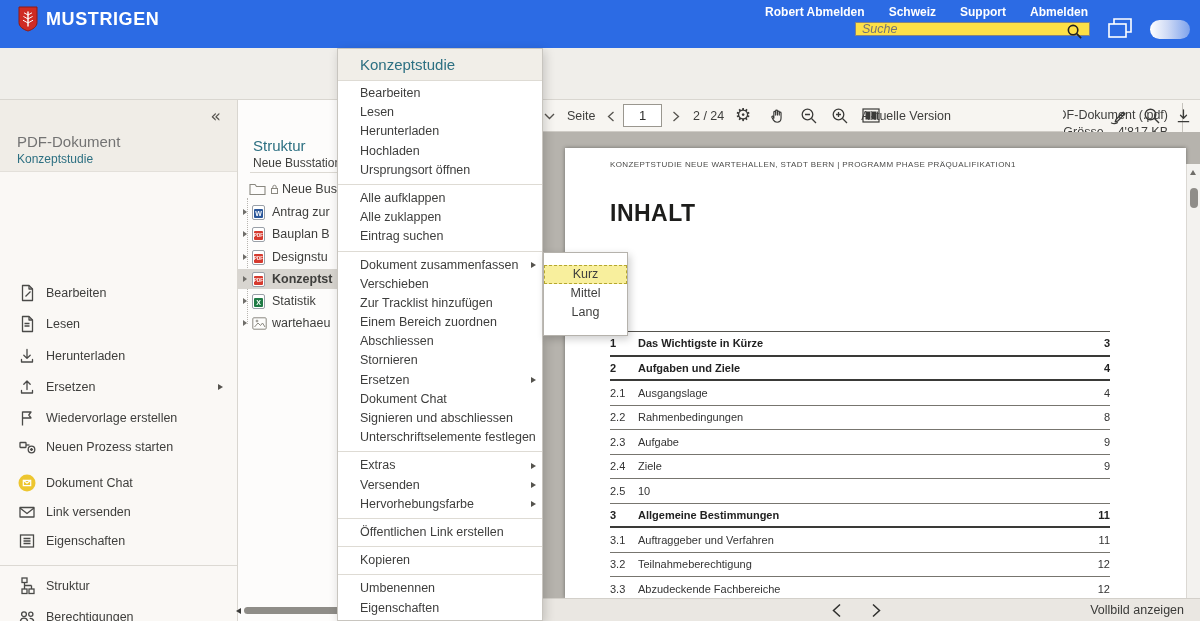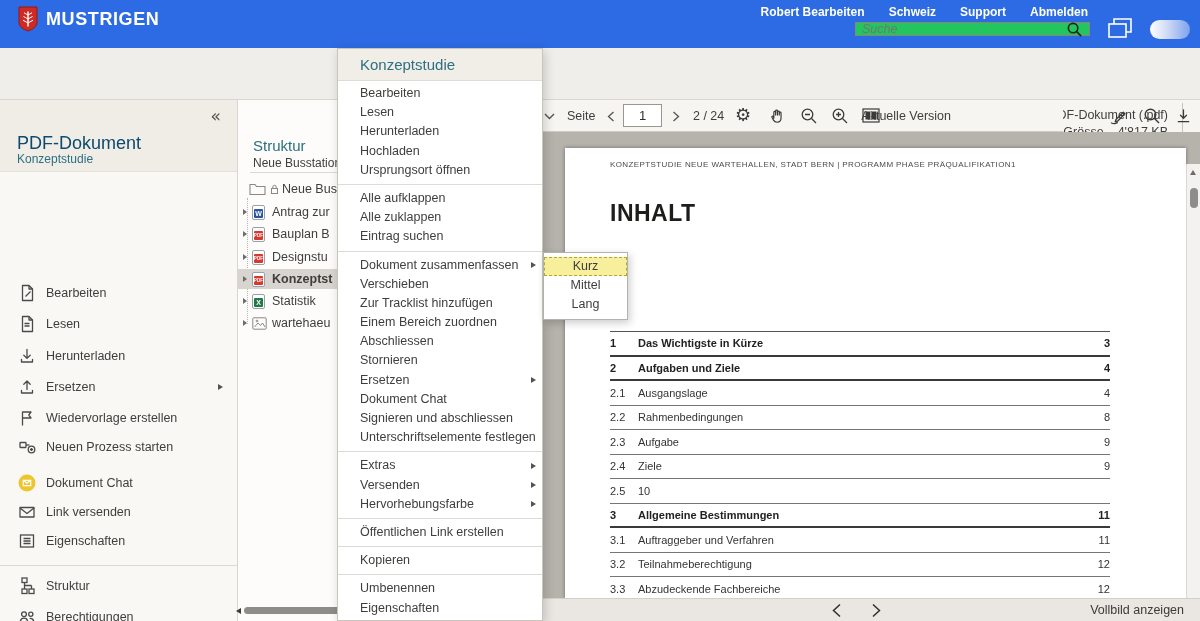--- a/index.html
+++ b/index.html
@@ -6,42 +6,42 @@
   html,body { width:1200px; height:621px; overflow:hidden; }
   body { position:relative; font-family:"Liberation Sans","DejaVu Sans",sans-serif; background:#f7f5f1; color:#3e3e3c; }
   .abs { position:absolute; }
 
   
   .blue-header { left:0; top:0; width:1200px; height:48px; background:#2c6be4; }
   .brand { left:18px; top:6px; display:flex; align-items:center; gap:8px; }
   .brand-name { color:#fff; font-size:18px; font-weight:bold; letter-spacing:.6px; }
   .hdr-nav { top:5px; right:112px; display:flex; gap:24px; }
   .hdr-nav a { color:#fff; font-size:12px; font-weight:bold; text-decoration:none; }
-  .search-wrap { top:22px; left:855px; width:235px; height:14px; background:#22c55e; border:1px solid #87857e; display:flex; align-items:center; }
+  .search-wrap { top:22px; left:855px; width:235px; height:14px; background:#fde047; border:1px solid #87857e; display:flex; }
   .search-wrap input { border:none; outline:none; flex:1; font-style:italic; font-size:12.5px; color:#555; padding:0 6px; font-family:inherit; background:transparent; }
   .windows-icon { top:16px; left:1106px; }
   .toggle { top:20px; left:1150px; width:40px; height:19px; border-radius:10px; background:linear-gradient(90deg,#ffffff 0%,#cdd9f5 45%,#7da2ec 100%); }
 
   
   .subbar { left:0; top:48px; width:1200px; height:52px; background:#f0eeea; border-bottom:1px solid #d9d6d0; }
   .subbar-tool { top:56px; width:90px; text-align:center; font-size:11.5px; color:#3e3e3c; }
   .subbar-tool .lbl { display:block; margin-top:2px; }
   .crumb { top:58px; font-size:11.5px; color:#4a636d; white-space:nowrap; }
   .crumb-left { left:253px; }
   .crumb-right { left:551px; }
   .page-title { left:253px; top:74px; font-size:15.5px; color:#2d7082; }
   .docinfo { right:32px; top:59px; text-align:right; font-size:12.5px; line-height:17px; color:#3e3e3c; }
   .docinfo .size-gap { display:inline-block; width:14px; }
   .subbar-vdiv { right:17px; top:55px; width:1px; height:40px; background:#c6c3bd; }
 
   
   .sidebar { left:0; top:100px; width:238px; height:521px; background:#faf8f5; border-right:1px solid #d9d6d0; }
   .sb-top { left:0; top:0; width:237px; height:72px; background:#f0ede7; border-bottom:1px solid #e3e0da; }
   .collapse { right:16px; top:6px; font-size:17px; color:#56544f; font-family:"DejaVu Sans",sans-serif; }
-  .sb-title { left:17px; top:33px; font-size:18px; color:#0c4a6e; }
+  .sb-title { left:17px; top:33px; font-size:15px; color:#737373; }
   .sb-subtitle { left:17px; top:52px; font-size:12px; color:#2d7082; }
   .sb-item { left:0; width:237px; height:24px; display:flex; align-items:center; font-size:12.5px; color:#3e3e3c; }
   .sb-item .ic { width:20px; margin-left:17px; margin-right:9px; display:flex; justify-content:center; }
   .sb-item .arr { margin-left:auto; margin-right:14px; }
   .sb-div { left:0; top:465px; width:237px; height:1px; background:#dcd9d3; }
   .tri-r { width:0; height:0; border-left:5px solid #55534e; border-top:3.5px solid transparent; border-bottom:3.5px solid transparent; }
   .tri-r.sm { border-left-width:4px; border-top-width:3px; border-bottom-width:3px; border-left-color:#6f6d69; }
   .tri-l { width:0; height:0; border-right:5px solid #3a3a38; border-top:3.5px solid transparent; border-bottom:3.5px solid transparent; }
   .tri-up { width:0; height:0; border-bottom:5px solid #6f6d69; border-left:3.5px solid transparent; border-right:3.5px solid transparent; }
   .tri-dn { width:0; height:0; border-top:5px solid #6f6d69; border-left:3.5px solid transparent; border-right:3.5px solid transparent; }
@@ -67,21 +67,21 @@
 
   
   .context-menu { left:337px; top:48px; width:206px; height:573px; background:#fff; border:1px solid #c8c5bf; box-shadow:2px 3px 10px rgba(0,0,0,.18); z-index:40; overflow:hidden; }
   .cm-header { height:32px; line-height:32px; padding-left:22px; background:#f1eee8; border-bottom:1px solid #dedbd4; font-size:15px; color:#2d7082; }
   .cm-items { padding-top:3px; }
   .menu-item { display:flex; align-items:center; line-height:19.2px; height:19.2px; padding:0 6px 0 22px; font-size:12.5px; color:#3e3e3d; white-space:nowrap; }
   .menu-item .mi-arrow { margin-left:auto; }
   .menu-divider { border-top:1px solid #dedbd4; margin:4px 0; }
 
   
-  .submenu { left:543px; top:252px; width:85px; background:#fff; border:1px solid #b5b2ac; box-shadow:2px 3px 8px rgba(0,0,0,.2); z-index:41; padding:4px 0; }
+  .submenu { left:543px; top:252px; width:85px; background:#fff; border:1px solid #b5b2ac; box-shadow:2px 3px 8px rgba(0,0,0,.2); z-index:41; padding:12px 0; }
   .submenu-item { line-height:19.2px; height:19.2px; text-align:center; font-size:12.5px; color:#3e3e3d; }
   .submenu-item.highlight { background:#f8ef9d; outline:1px dashed #b6a72e; outline-offset:-1px; }
 
   
   .viewer { left:543px; top:100px; width:657px; height:521px; }
   .v-toolbar { left:0; top:0; width:520px; height:32px; background:#f7f5f1; border-bottom:1px solid #cfccc6; }
   .v-toolbar .tlabel { font-size:12.5px; color:#3e3e3c; }
   .page-input { left:80px; top:4px; width:39px; height:23px; border:1px solid #9a978f; background:#fff; text-align:center; font-size:13px; color:#2e2e2c; font-family:inherit; }
   .v-canvas { left:0; top:32px; width:657px; height:466px; background:#b6b3ad; }
   .pdf-page { left:22px; top:16px; width:621px; height:450px; background:#fff; box-shadow:0 0 4px rgba(0,0,0,.4); overflow:hidden; }
@@ -110,21 +110,21 @@
         <path d="M1 1h18v15.5c0 4.2-4.2 7-9 8.5-4.8-1.5-9-4.3-9-8.5z" fill="#cf2b24" stroke="#8f1b16" stroke-width="1"></path>
         <path d="M10 5.5v15" stroke="#fff" stroke-width="1.4"></path>
         <path d="M10 9 6 6.8M10 9l4-2.2M10 13l-4.6-2.6M10 13l4.6-2.6M10 17l-5-2.8M10 17l5-2.8" stroke="#fff" stroke-width="1"></path>
       </svg>
     </span>
     <span class="brand-name">MUSTRIGEN</span>
   </div>
 
   <div class="abs hdr-nav">
 
-  <a href="#">Robert Bearbeiten</a>
+  <a href="#">Robert Abmelden</a>
       <a href="#">Schweiz</a>
       <a href="#">Support</a>
       <a href="#">Abmelden</a>
     </div>
 
   <div class="abs search-wrap">
     <input type="text" placeholder="Suche" style="">
     <span style="margin-right:6px">
       <svg class="icon" width="17" height="17" viewBox="0 0 18 18" fill="none" stroke="#222" stroke-width="1.7">
         <circle cx="7.5" cy="7.5" r="5"></circle>

